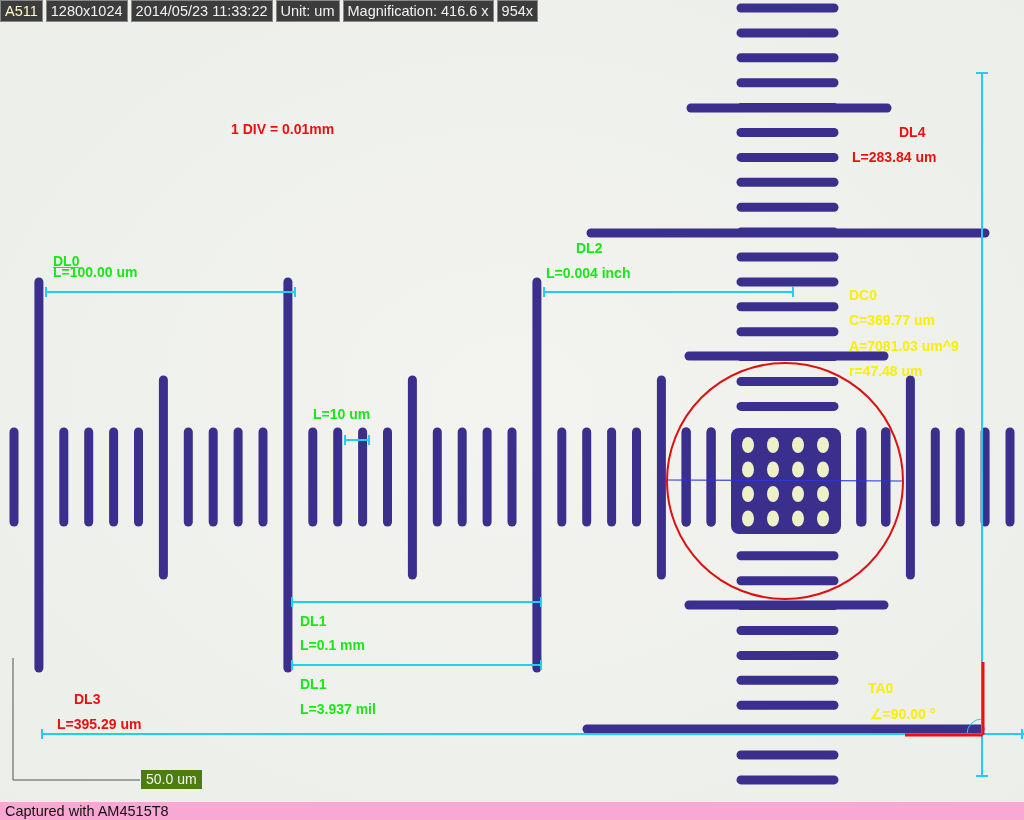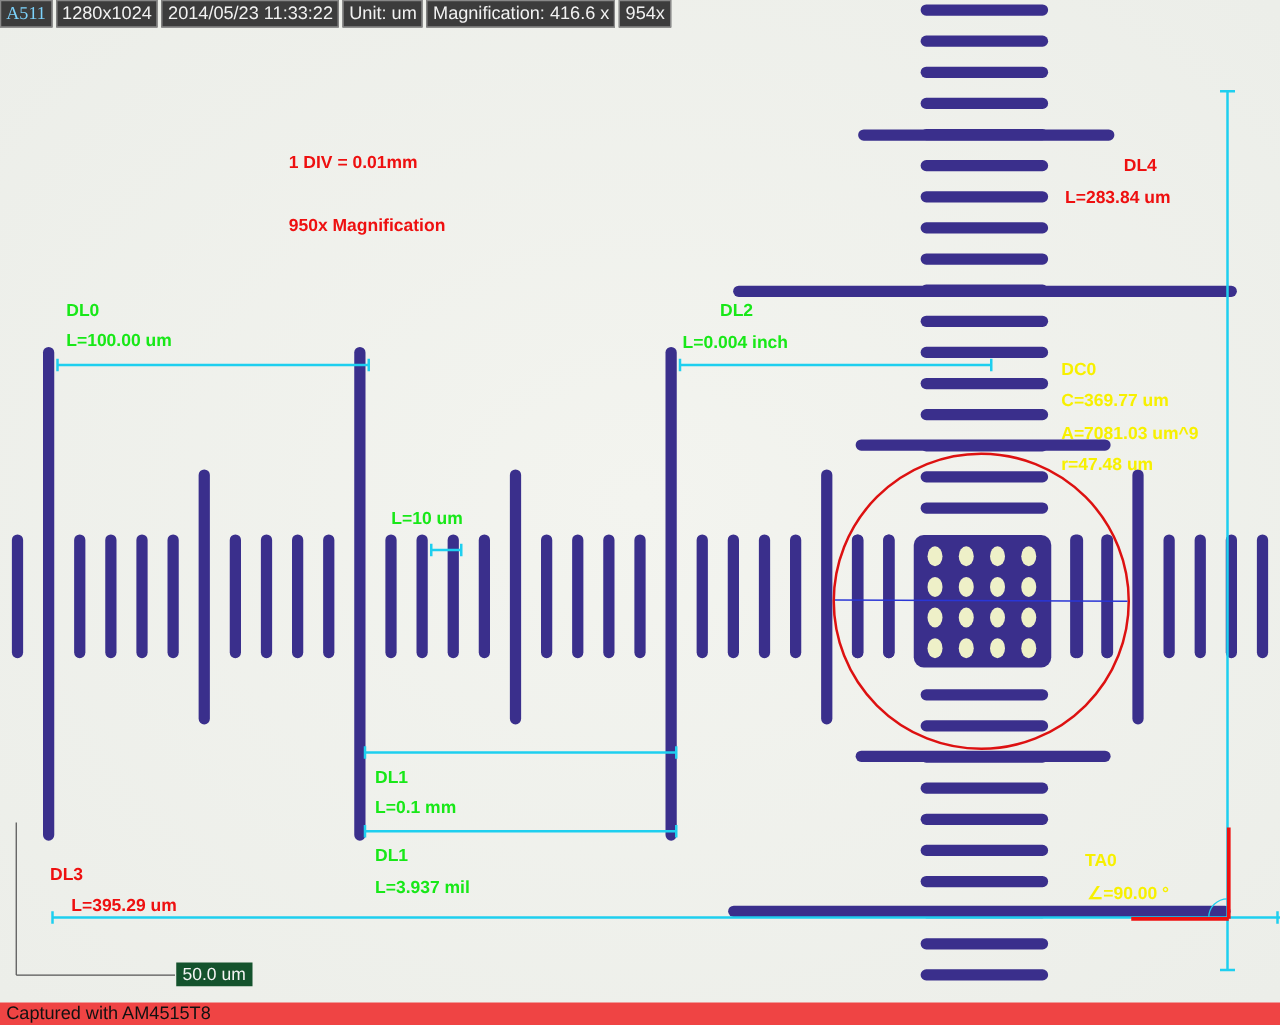--- a/index.html
+++ b/index.html
@@ -1,27 +1,27 @@
 <!DOCTYPE html>
 <html><head>
 <meta charset="utf-8">
 <style>
   html, body { margin:0; padding:0; }
   body { width:1024px; height:820px; position:relative; overflow:hidden; background:#eeeeee; font-family:"Liberation Sans", sans-serif; }
   #viewport { position:absolute; left:0; top:0; width:1024px; height:802px; background:#f1f2ee; overflow:hidden; }
   #scene { position:absolute; left:0; top:0; }
   .info-bar { position:absolute; left:0; top:0; height:22px; display:flex; gap:3px; z-index:5; }
   .info-cell { background:#3c3c3c; color:#f2f2f2; font-size:14.5px; line-height:20px; padding:0 4px; height:20px; border:1px solid #888; white-space:nowrap; }
-  .info-cell.id { color:#7dd3fc;font-family:Liberation Serif, serif; }
+  .info-cell.id { color:#fef9c3; }
   .lbl { position:absolute; font-weight:bold; font-size:14px; line-height:22px; white-space:nowrap; z-index:4; }
   .green { color:#18e818; }
   .red { color:#ee1010; }
   .yellow { color:#f7f000; }
-  .scale-box { position:absolute; left:141px; top:770px; background:#14532d; color:#f4f4f4; font-size:14px; line-height:19px; padding:0 5px; z-index:4; }
-  .footer { position:absolute; left:0; top:802px; width:1024px; height:18px; background:#ef4444; }
+  .scale-box { position:absolute; left:141px; top:770px; background:#4d7c0f; color:#f4f4f4; font-size:14px; line-height:19px; padding:0 5px; z-index:4; }
+  .footer { position:absolute; left:0; top:802px; width:1024px; height:18px; background:#f9a8d4; }
   .footer span { position:absolute; left:5px; top:0; font-size:14.5px; line-height:18px; color:#111; }
 </style>
 </head>
 <body>
 
 <div id="viewport">
   <svg id="scene" width="1024" height="802" viewBox="0 0 1024 802">
     <defs>
       <radialGradient id="bg" cx="50%" cy="50%" r="70%">
         <stop offset="0%" stop-color="#f3f4ef"></stop>
@@ -180,36 +180,35 @@
   <div class="info-bar">
     <div class="info-cell id">A511</div>
     <div class="info-cell">1280x1024</div>
     <div class="info-cell">2014/05/23 11:33:22</div>
     <div class="info-cell">Unit: um</div>
     <div class="info-cell">Magnification:  416.6 x</div>
     <div class="info-cell">954x</div>
   </div>
 
   <div class="lbl red" style="left:231px;top:118px;">1 DIV = 0.01mm</div>
-  <div class="lbl red" style="left:231px;top:169px;">950x Magnification</div>
-
-  <div class="lbl green" style="left:53px;top:237px;">DL0</div>
+
+  <div class="lbl green" style="left:53px;top:250px;text-decoration:underline;">DL0</div>
   <div class="lbl green" style="left:53px;top:261px;">L=100.00 um</div>
 
   <div class="lbl green" style="left:576px;top:237px;">DL2</div>
   <div class="lbl green" style="left:546px;top:262px;">L=0.004 inch</div>
 
   <div class="lbl green" style="left:313px;top:403px;">L=10 um</div>
 
   <div class="lbl green" style="left:300px;top:610px;">DL1</div>
   <div class="lbl green" style="left:300px;top:634px;">L=0.1 mm</div>
   <div class="lbl green" style="left:300px;top:673px;">DL1</div>
   <div class="lbl green" style="left:300px;top:698px;">L=3.937 mil</div>
 
-  <div class="lbl red" style="left:40px;top:688px;">DL3</div>
+  <div class="lbl red" style="left:74px;top:688px;">DL3</div>
   <div class="lbl red" style="left:57px;top:713px;">L=395.29 um</div>
 
   <div class="lbl red" style="left:852px;top:121px;margin-left:47px;">DL4</div>
   <div class="lbl red" style="left:852px;top:146px;">L=283.84 um</div>
 
   <div class="lbl yellow" style="left:849px;top:284px;">DC0</div>
   <div class="lbl yellow" style="left:849px;top:309px;">C=369.77 um</div>
   <div class="lbl yellow" style="left:849px;top:335px;">A=7081.03 um^9</div>
   <div class="lbl yellow" style="left:849px;top:360px;">r=47.48 um</div>
 

